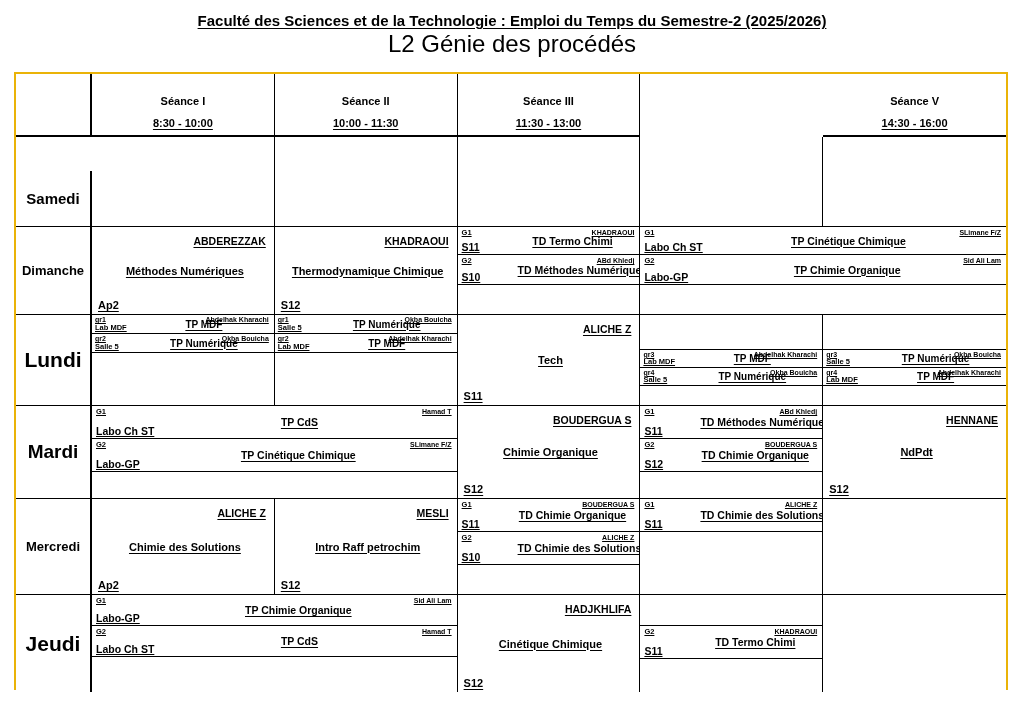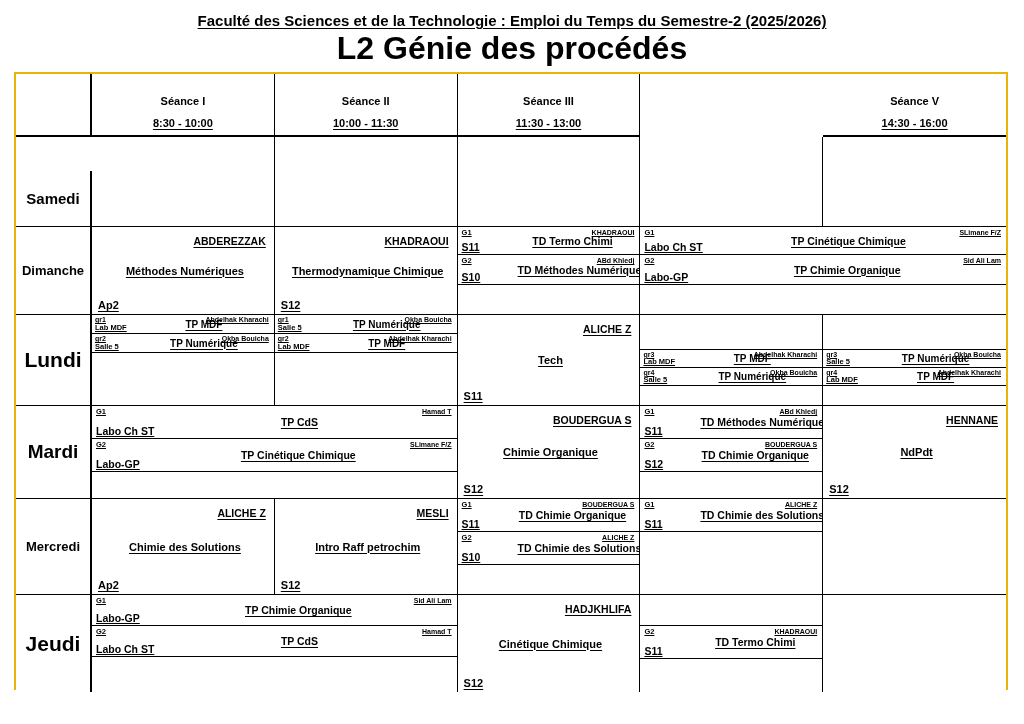--- a/index.html
+++ b/index.html
@@ -7,21 +7,21 @@
     width:1024px;height:724px;position:relative;background:#ffffff;
     font-family:"Liberation Sans","DejaVu Sans",sans-serif;color:#000;
     -webkit-font-smoothing:antialiased;overflow:hidden;
   }
   .faculty-line{
     position:absolute;top:12px;left:0;width:100%;text-align:center;
     font-size:15px;font-weight:bold;text-decoration:underline;text-underline-offset:2px;
   }
   .program-title{
     position:absolute;top:30px;left:0;width:100%;text-align:center;
-    font-size:32px;font-weight:700;letter-spacing:0px;
+    font-size:24px;font-weight:400;letter-spacing:0px;
   }
   .grid{
     position:absolute;left:14px;top:72px;width:994px;height:618px;
     border:2px solid #eab308;box-sizing:border-box;background:#fff;
     display:grid;grid-template-columns:76px repeat(5,1fr);
   }
   .cell{
     border-right:1px solid #000;border-bottom:1px solid #000;
     box-sizing:border-box;position:relative;overflow:hidden;background:#fff;
   }

